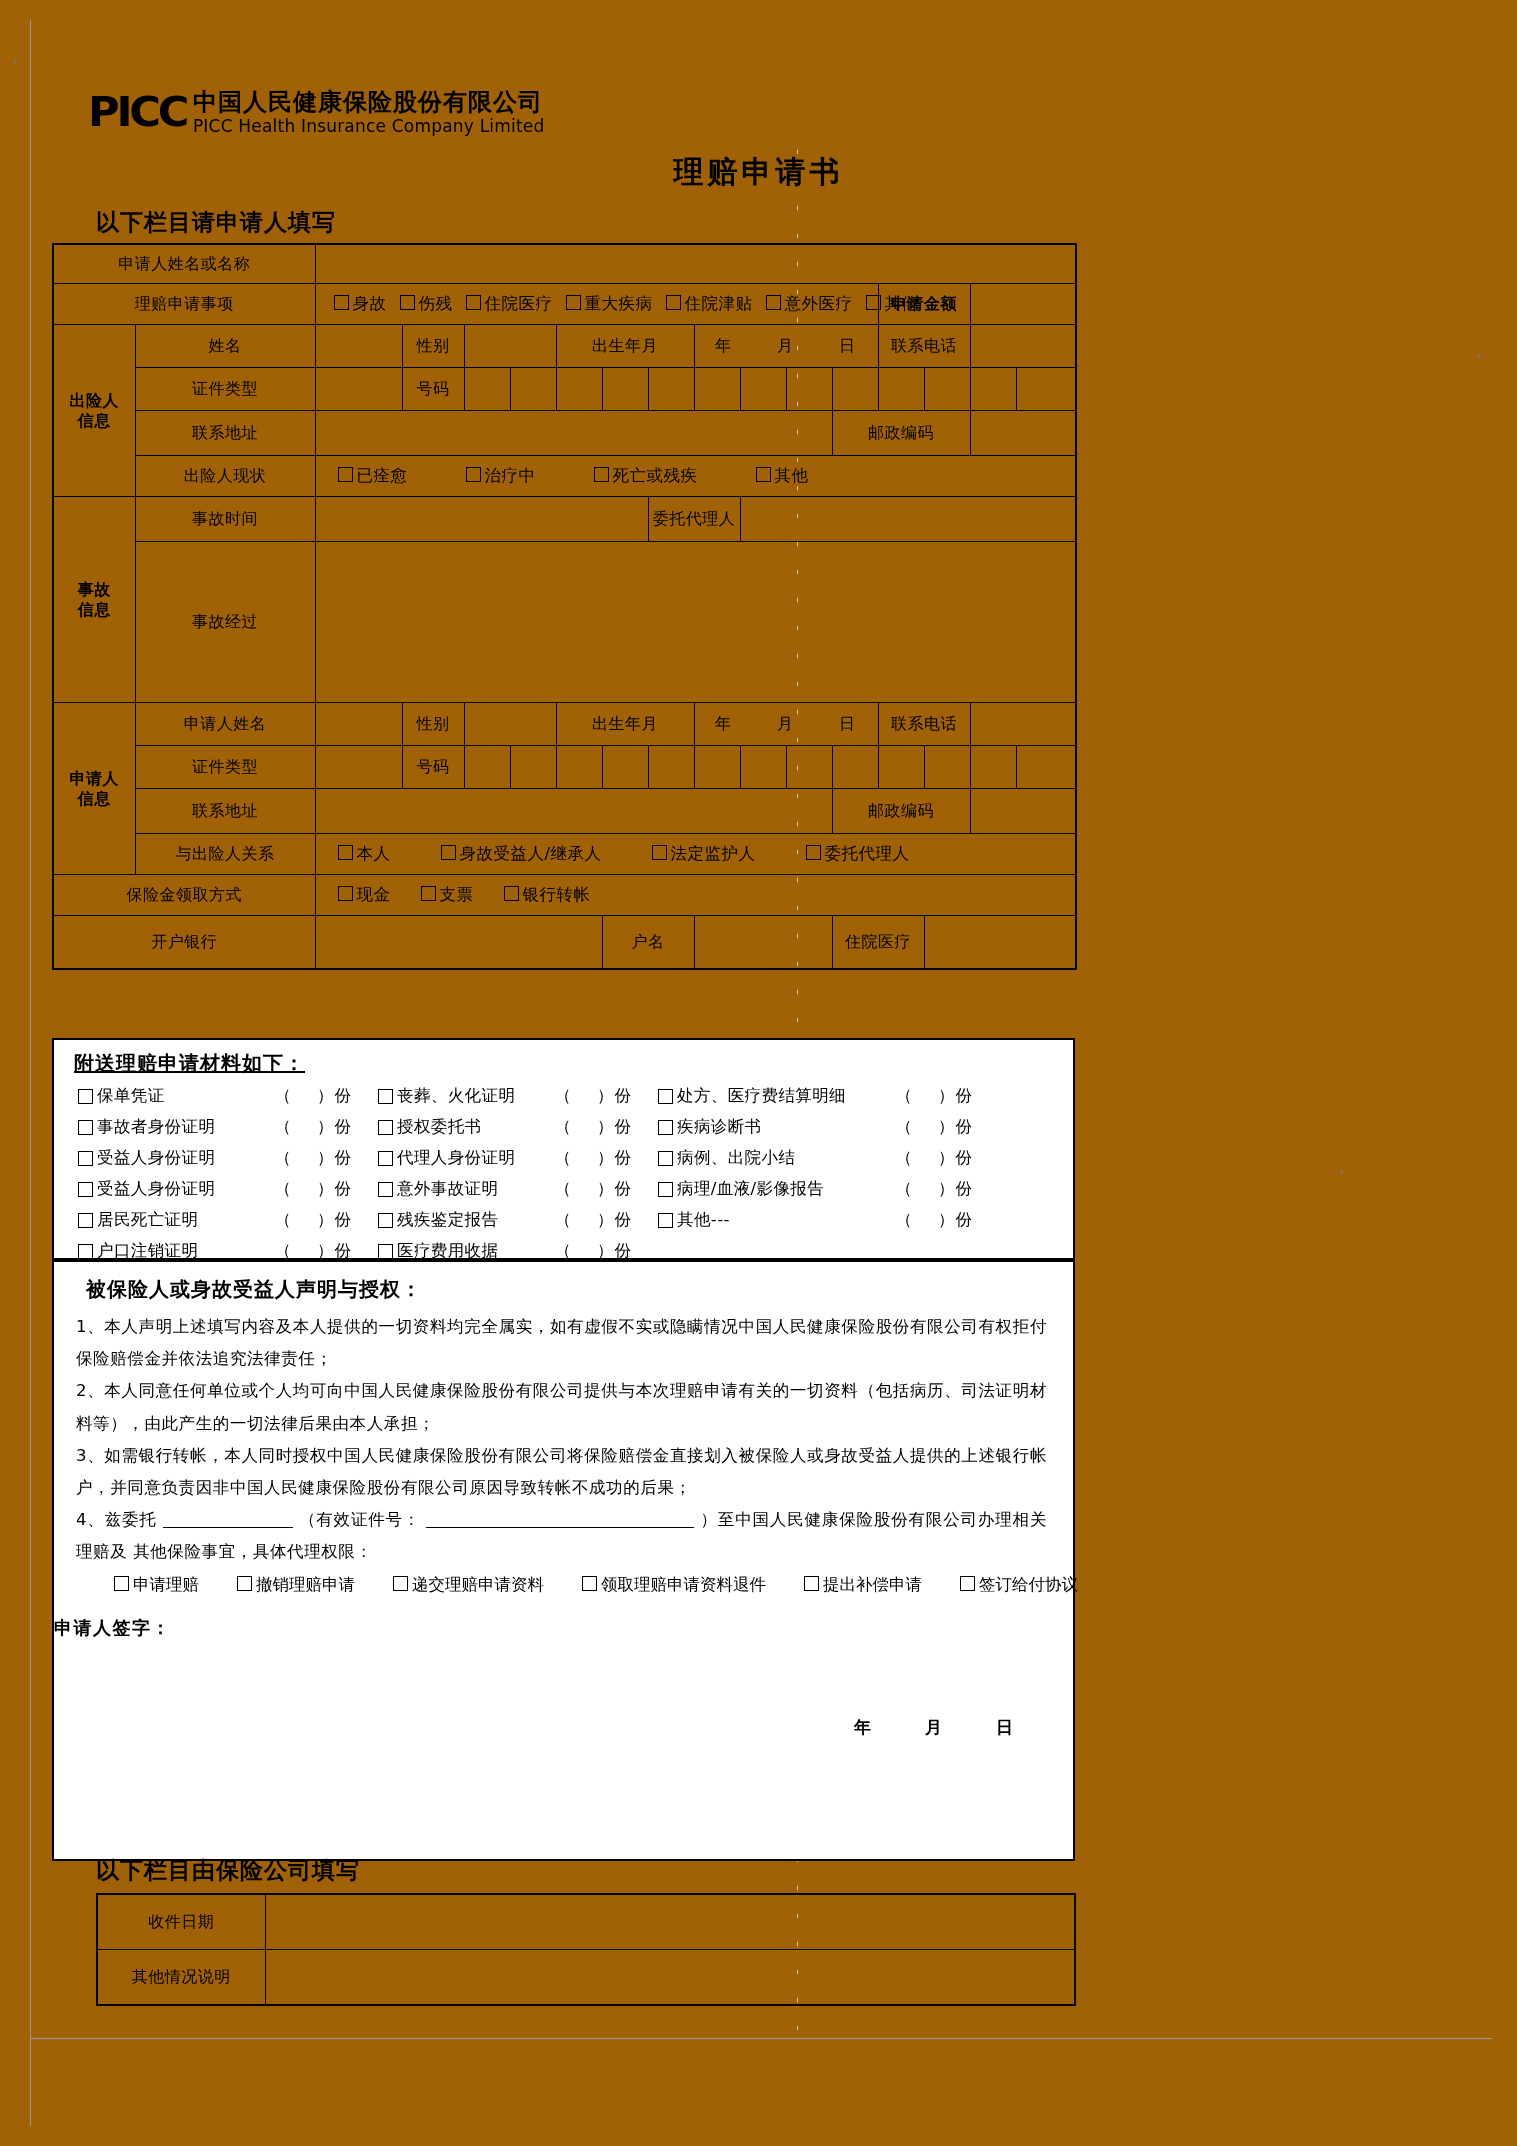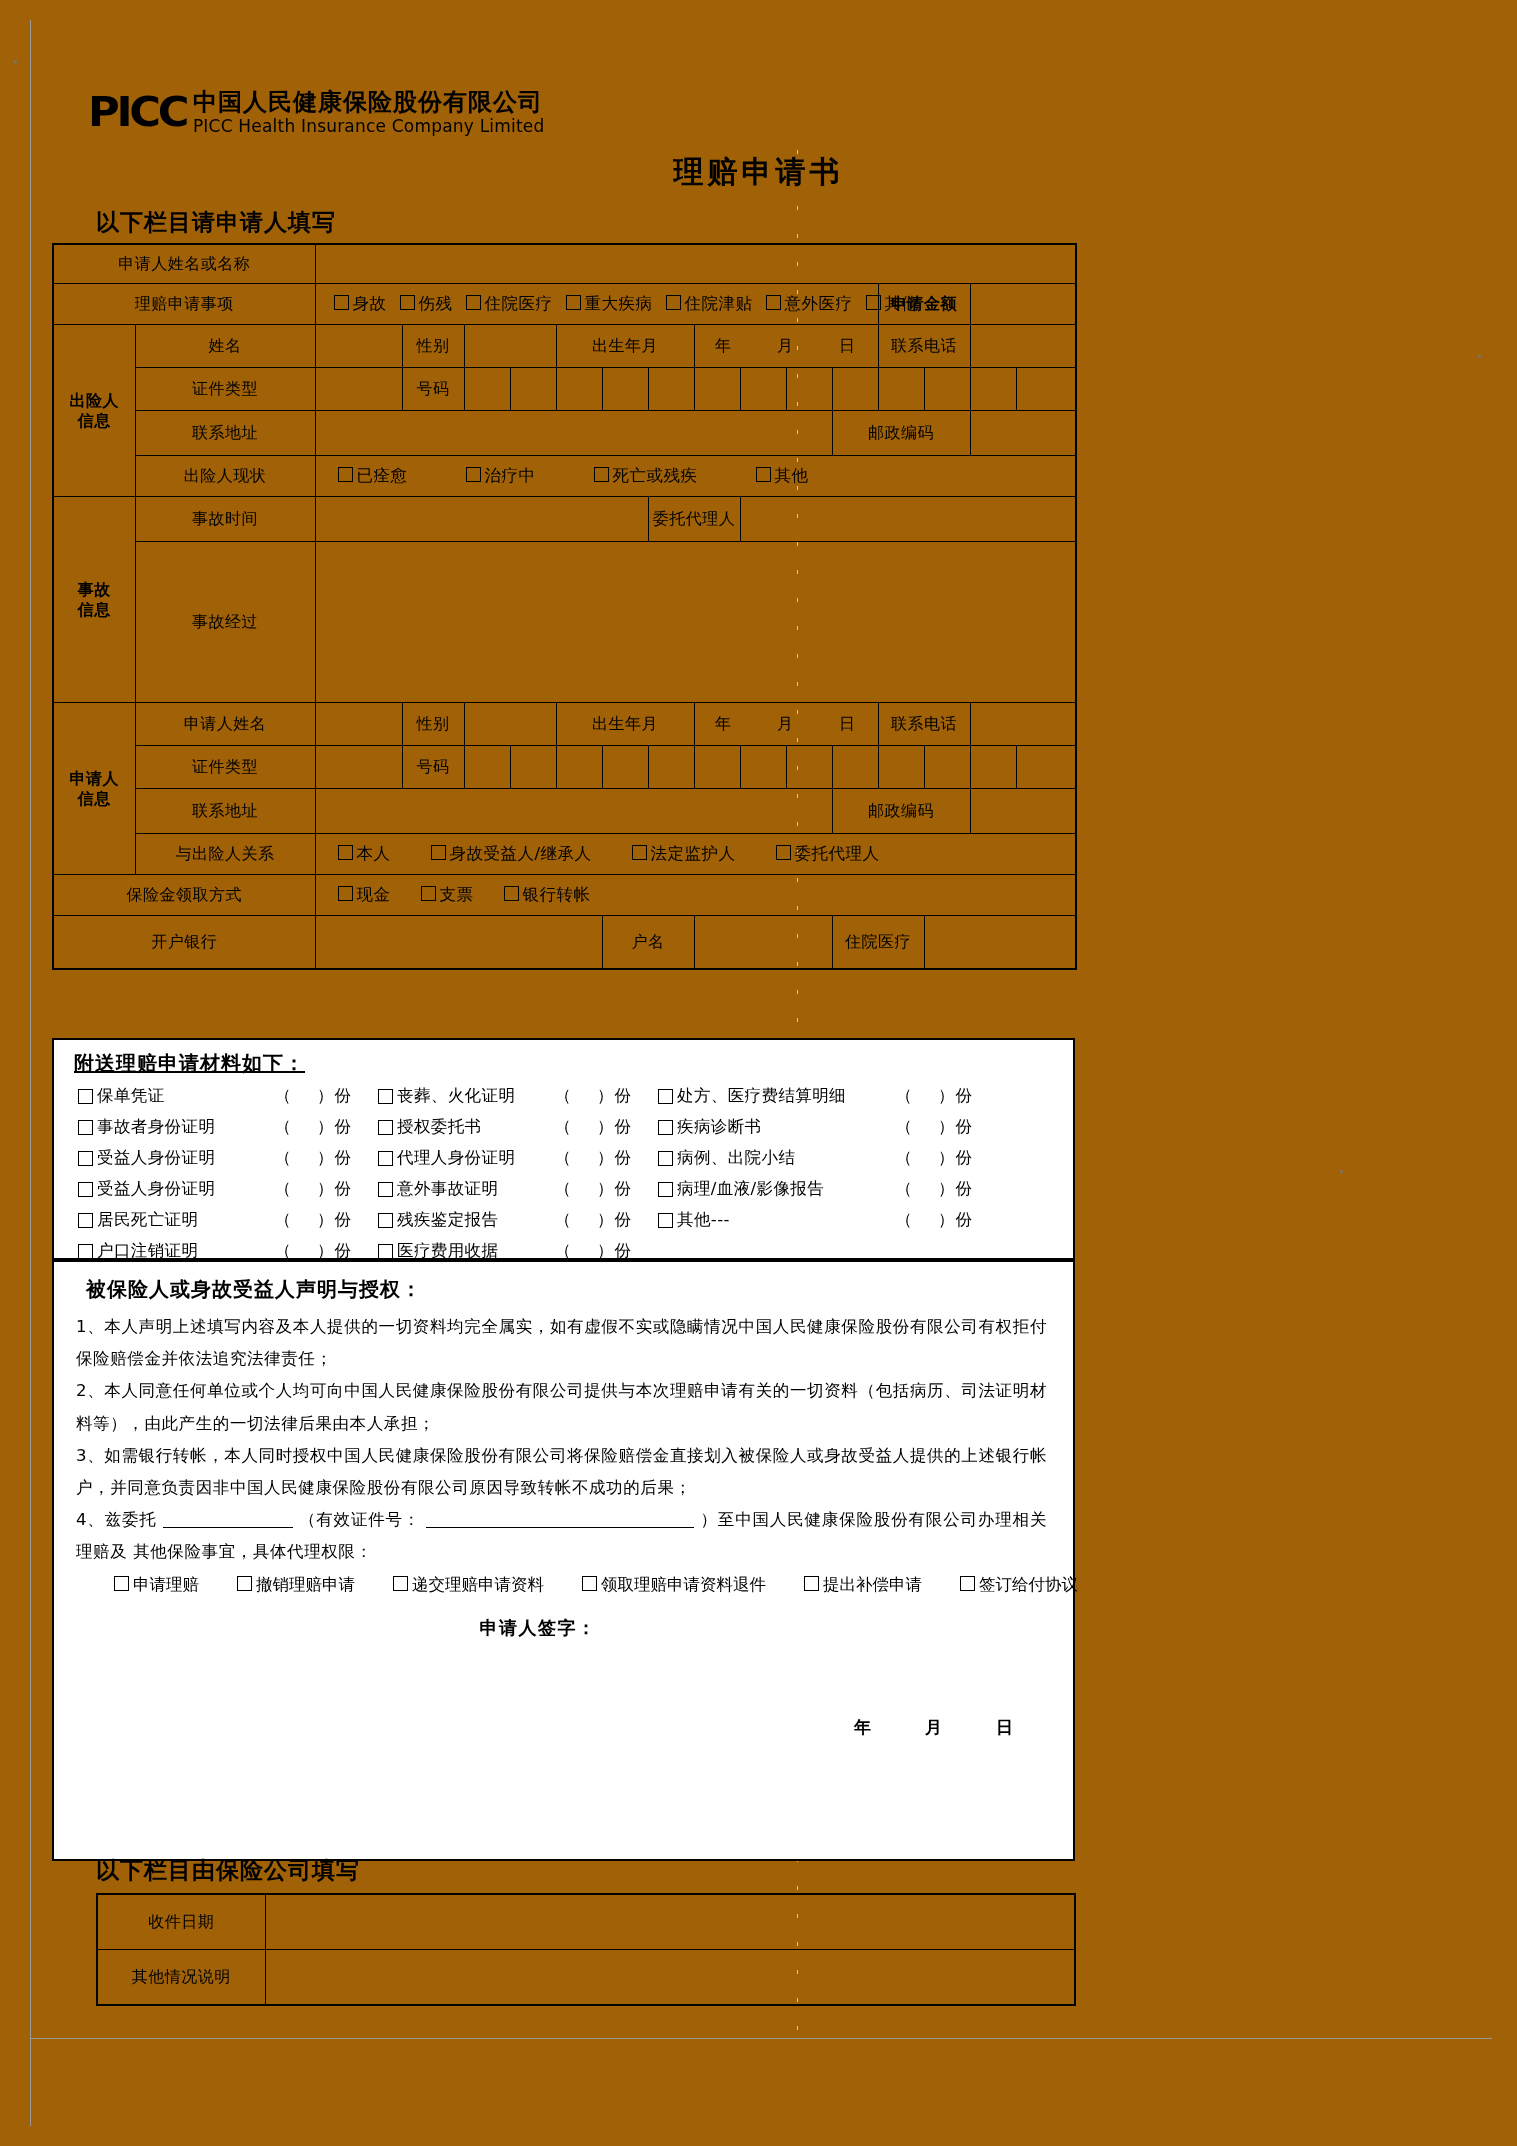--- a/index.html
+++ b/index.html
@@ -117,21 +117,21 @@
   .status-row {
     display: flex;
     align-items: center;
     gap: 58px;
     padding-left: 18px;
     font-size: 16.5px;
   }
   .relation-row {
     display: flex;
     align-items: center;
-    gap: 40px;
+    gap: 50px;
     padding-left: 18px;
     font-size: 16.5px;
   }
   .payment-row {
     display: flex;
     align-items: center;
     gap: 30px;
     padding-left: 18px;
     font-size: 16.5px;
   }
@@ -216,27 +216,26 @@
     white-space: nowrap;
   }
   .agent-row2 {
     display: flex;
     align-items: center;
     margin: 10px 0 0 60px;
     font-size: 16.5px;
     white-space: nowrap;
   }
   .sign-line {
-    text-align: center;
+    text-align: left;
     font-size: 18px;
     font-weight: 700;
     letter-spacing: 1.5px;
     margin-top: 20px;
     padding-right: 76px;
-    margin-left: 25px;
   }
   .date-line {
     display: flex;
     justify-content: flex-end;
     gap: 52px;
     font-size: 17px;
     font-weight: 700;
     letter-spacing: 2px;
     margin-top: 76px;
     padding-right: 58px;

